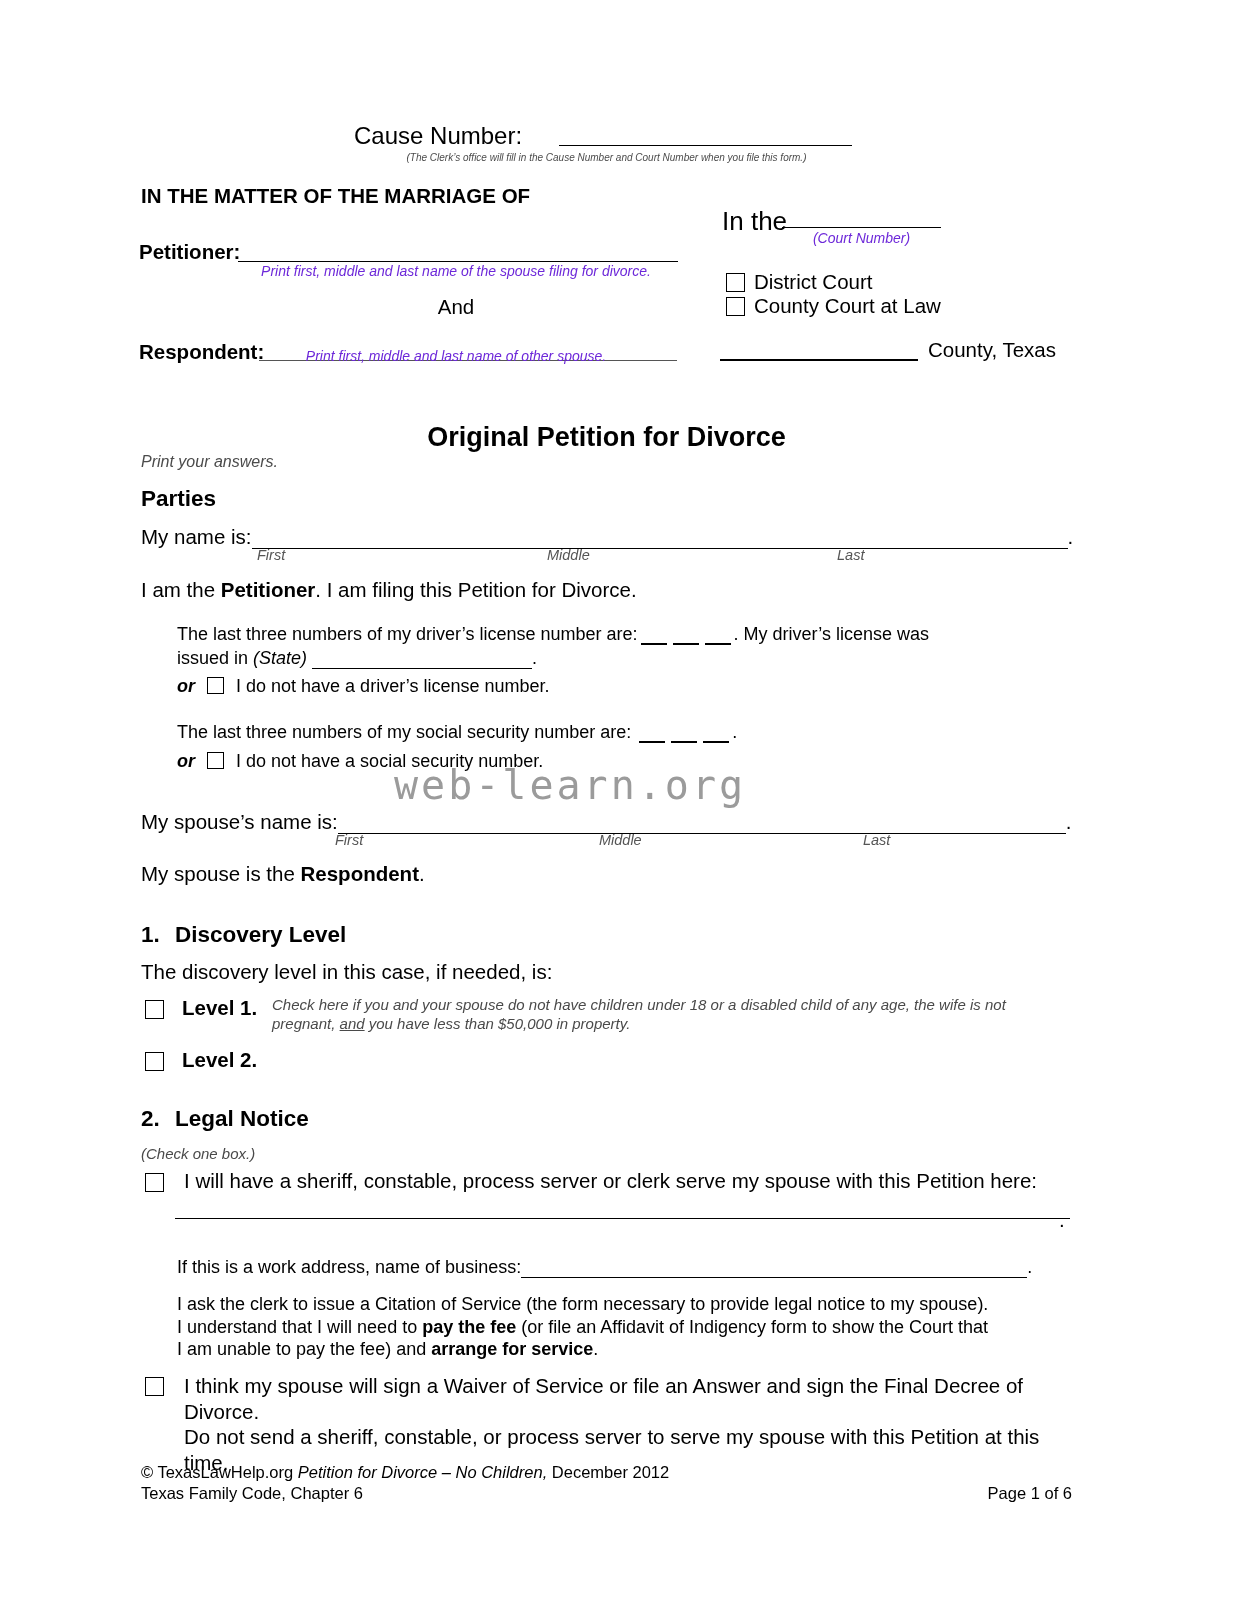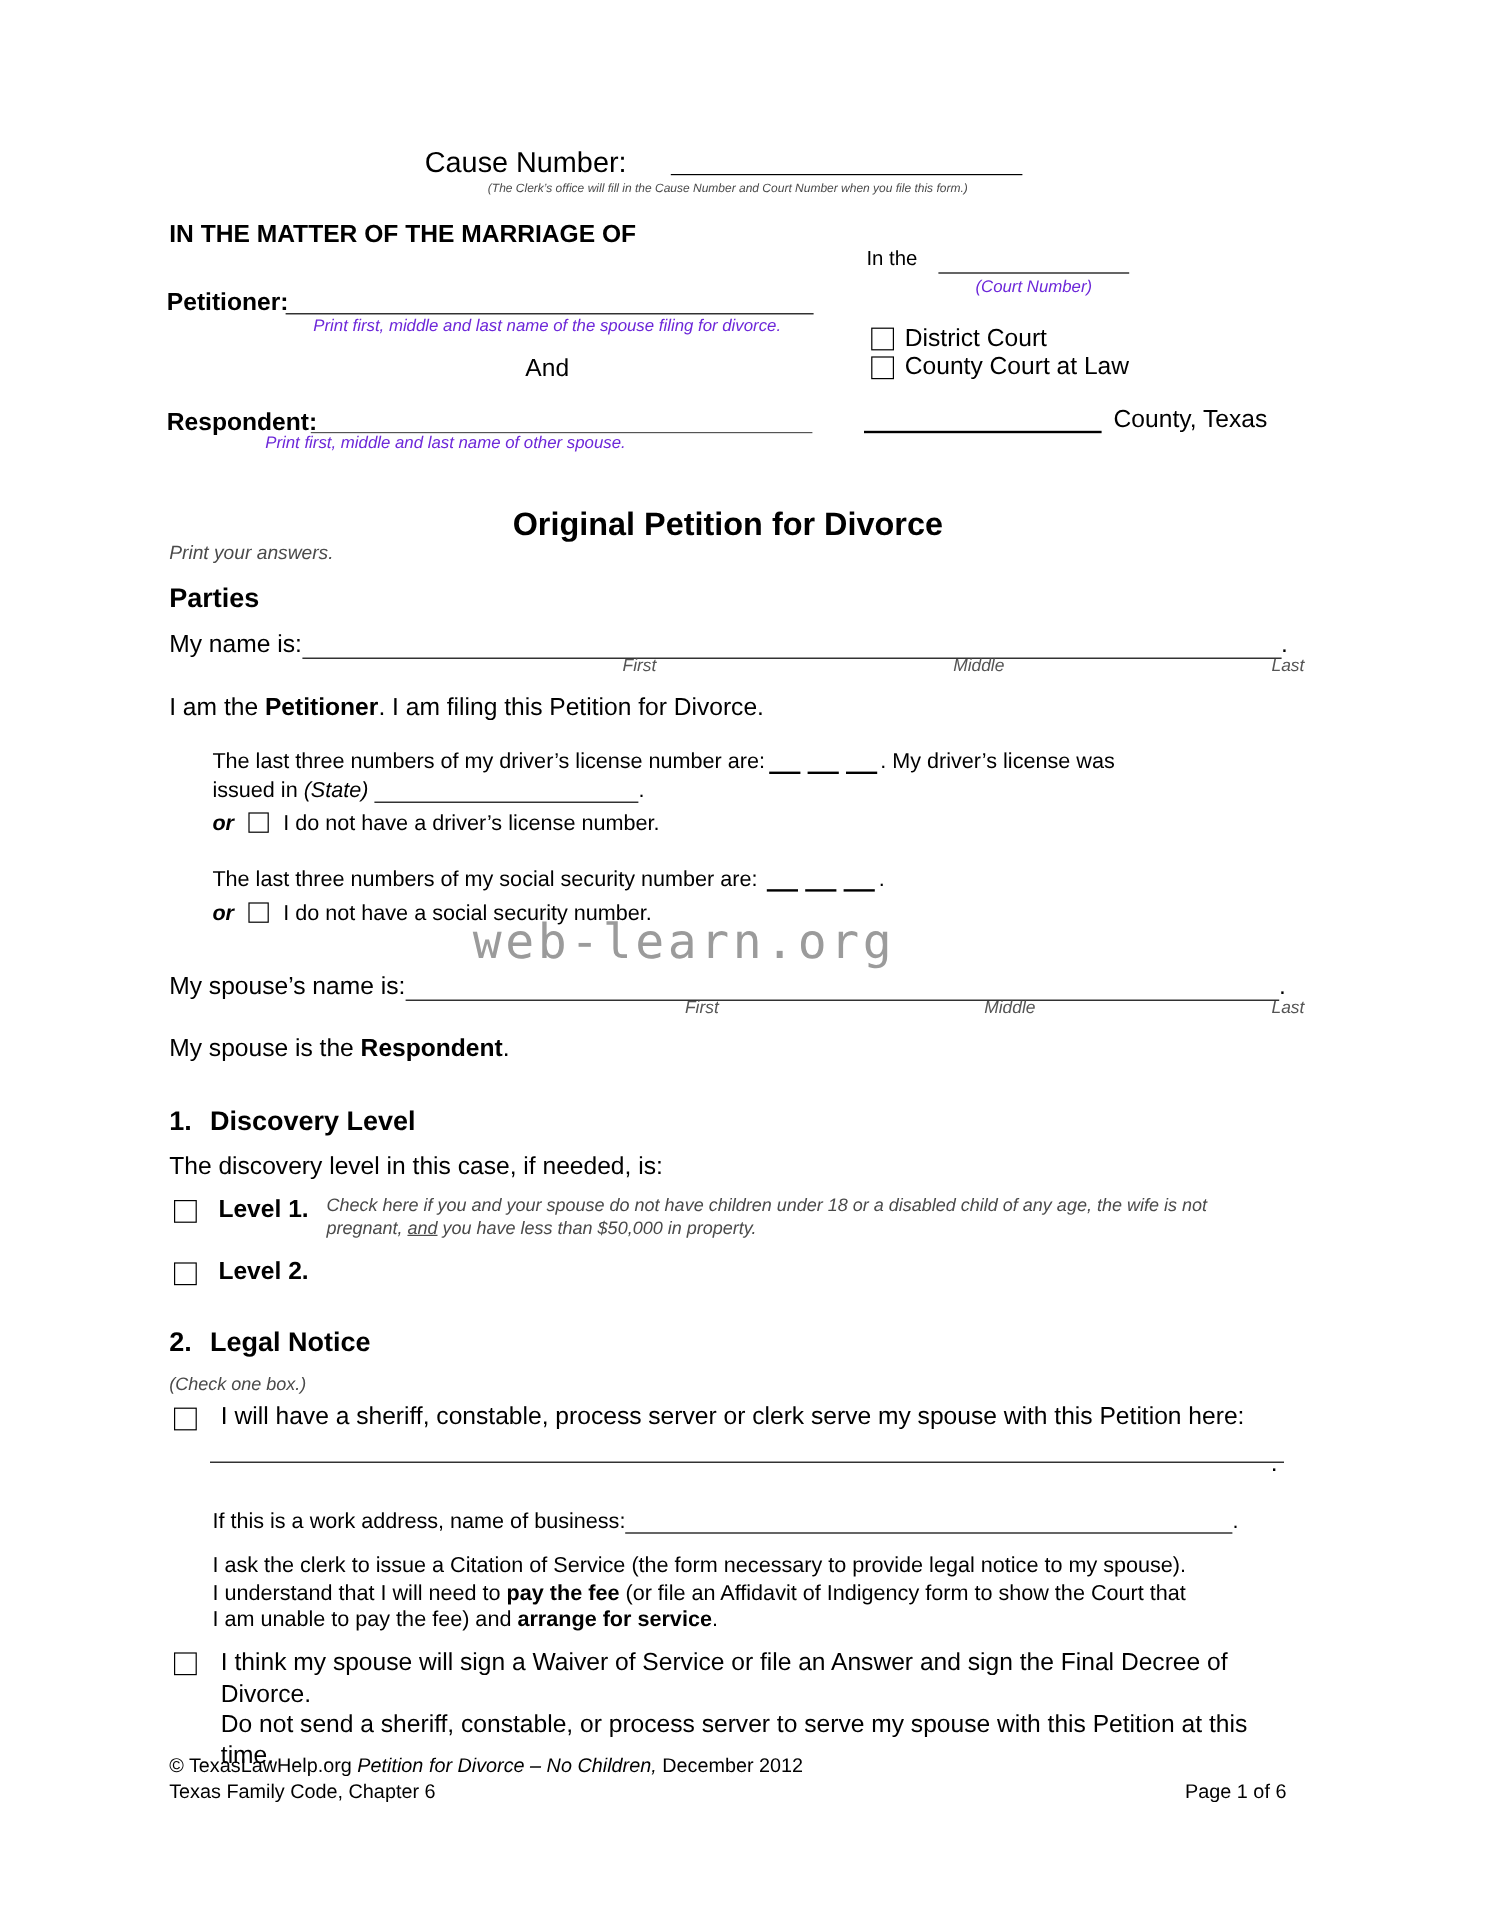--- a/index.html
+++ b/index.html
@@ -135,30 +135,30 @@
     font-weight: bold;
   }
   .resp-rule {
     position: absolute;
     left: 120px; top: 360px;
     width: 418px;
     border-bottom: 1.3px solid #555;
   }
   .resp-caption {
     position: absolute;
-    left: 82px; top: 360px;
+    left: 82px; top: 348px;
     width: 470px;
-    text-align: left;
+    text-align: center;
   }
 
   
   .inthe {
     position: absolute;
     left: 583px; top: 206px;
-    font-size: 17px;
+    font-size: 26px;
   }
   .inthe-rule {
     position: absolute;
     left: 643px; top: 227px;
     width: 159px;
     border-bottom: 1.5px solid #000;
   }
   .courtnum-cap {
     position: absolute;
     left: 643px; top: 230px;
@@ -227,21 +227,21 @@
     left: 38px;
     font-size: 18px;
   }
   .fml {
     position: absolute;
     font-size: 14.5px;
     font-style: italic;
     color: #555;
     display: flex;
   }
-  .fml span { display: inline-block; text-align: right; }
+  .fml span { display: inline-block; text-align: left; }
 
   
   .watermark {
     position: absolute;
     left: 255px; top: 762px;
     font-family: "DejaVu Sans Mono", monospace;
     font-size: 40px;
     letter-spacing: 3px;
     color: #9b9b9b;
     white-space: nowrap;

